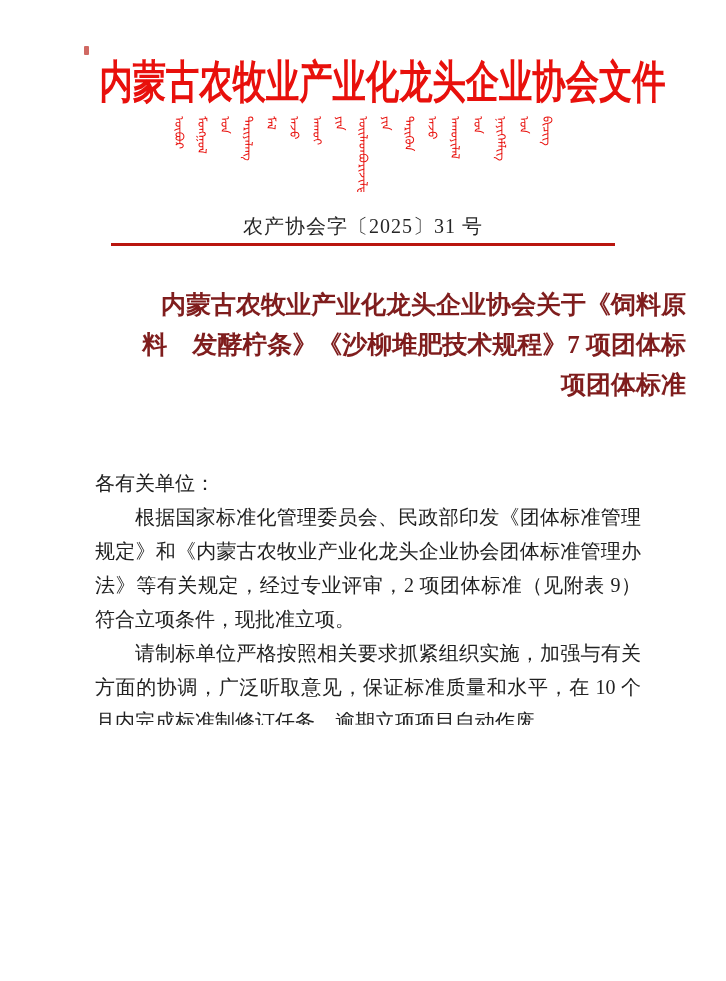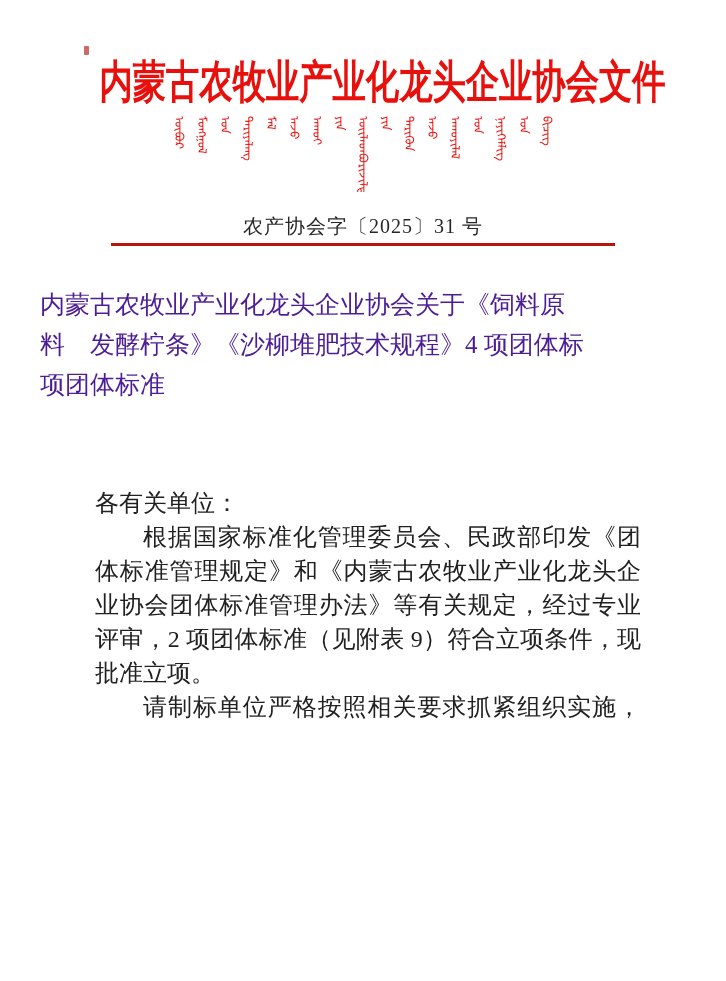--- a/index.html
+++ b/index.html
@@ -34,26 +34,26 @@
   }
   .ref-no{
     position:absolute;top:213px;left:0;right:0;text-align:center;
     font-size:20px;color:#262626;letter-spacing:1px;font-family:Liberation Serif, serif;
   }
   .red-rule{
     position:absolute;top:243px;left:111px;width:504px;height:3px;
     background:var(--rule_red);
   }
   .doc-title{
-    position:absolute;top:285px;left:40px;right:40px;text-align:left;
-    font-size:25px;font-weight:normal;color:#4c1d95;line-height:40px;
+    position:absolute;top:285px;left:40px;right:40px;text-align:right;
+    font-size:25px;font-weight:bold;color:#7f1d1d;line-height:40px;
   }
   .body-text{
-    position:absolute;top:486px;left:95px;width:546px;
-    font-size:24px;line-height:34px;color:var(--text_black);text-align:justify;
+    position:absolute;top:466px;left:95px;width:546px;
+    font-size:20px;line-height:34px;color:var(--text_black);text-align:justify;
   }
   .body-text p{margin:0;}
   .body-text p.indent{text-indent:2em;}
   .sig-org{
     position:absolute;top:826px;left:352px;font-size:18px;letter-spacing:-1px;
     color:#242424;z-index:1;white-space:nowrap;
   }
   .sig-date{
     position:absolute;top:873px;left:439px;font-size:12px;letter-spacing:1.5px;
     color:#242424;z-index:1;white-space:nowrap;
@@ -96,21 +96,21 @@
       <span class="mong-word">ᠤᠨ</span>
       <span class="mong-word">ᠪᠢᠴᠢᠭ</span>
     </div>
 
   <div class="ref-no">农产协会字〔2025〕31 号</div>
 
   <div class="red-rule"></div>
 
   <div class="doc-title">
     <div>内蒙古农牧业产业化龙头企业协会关于《饲料原</div>
-    <div>料　发酵柠条》《沙柳堆肥技术规程》4 项团体标</div>
+    <div>料　发酵柠条》《沙柳堆肥技术规程》7 项团体标</div>
     <div>项团体标准</div>
   </div>
 
   <div class="body-text">
     <p>各有关单位：</p>
     <p class="indent">根据国家标准化管理委员会、民政部印发《团体标准管理规定》和《内蒙古农牧业产业化龙头企业协会团体标准管理办法》等有关规定，经过专业评审，2 项团体标准（见附表 9）符合立项条件，现批准立项。</p>
     <p class="indent">请制标单位严格按照相关要求抓紧组织实施，加强与有关方面的协调，广泛听取意见，保证标准质量和水平，在 10 个月内完成标准制修订任务，逾期立项项目自动作废。</p>
   </div>
 
   <div class="sig-org">内蒙古农牧业产业化龙头企业协会</div>

